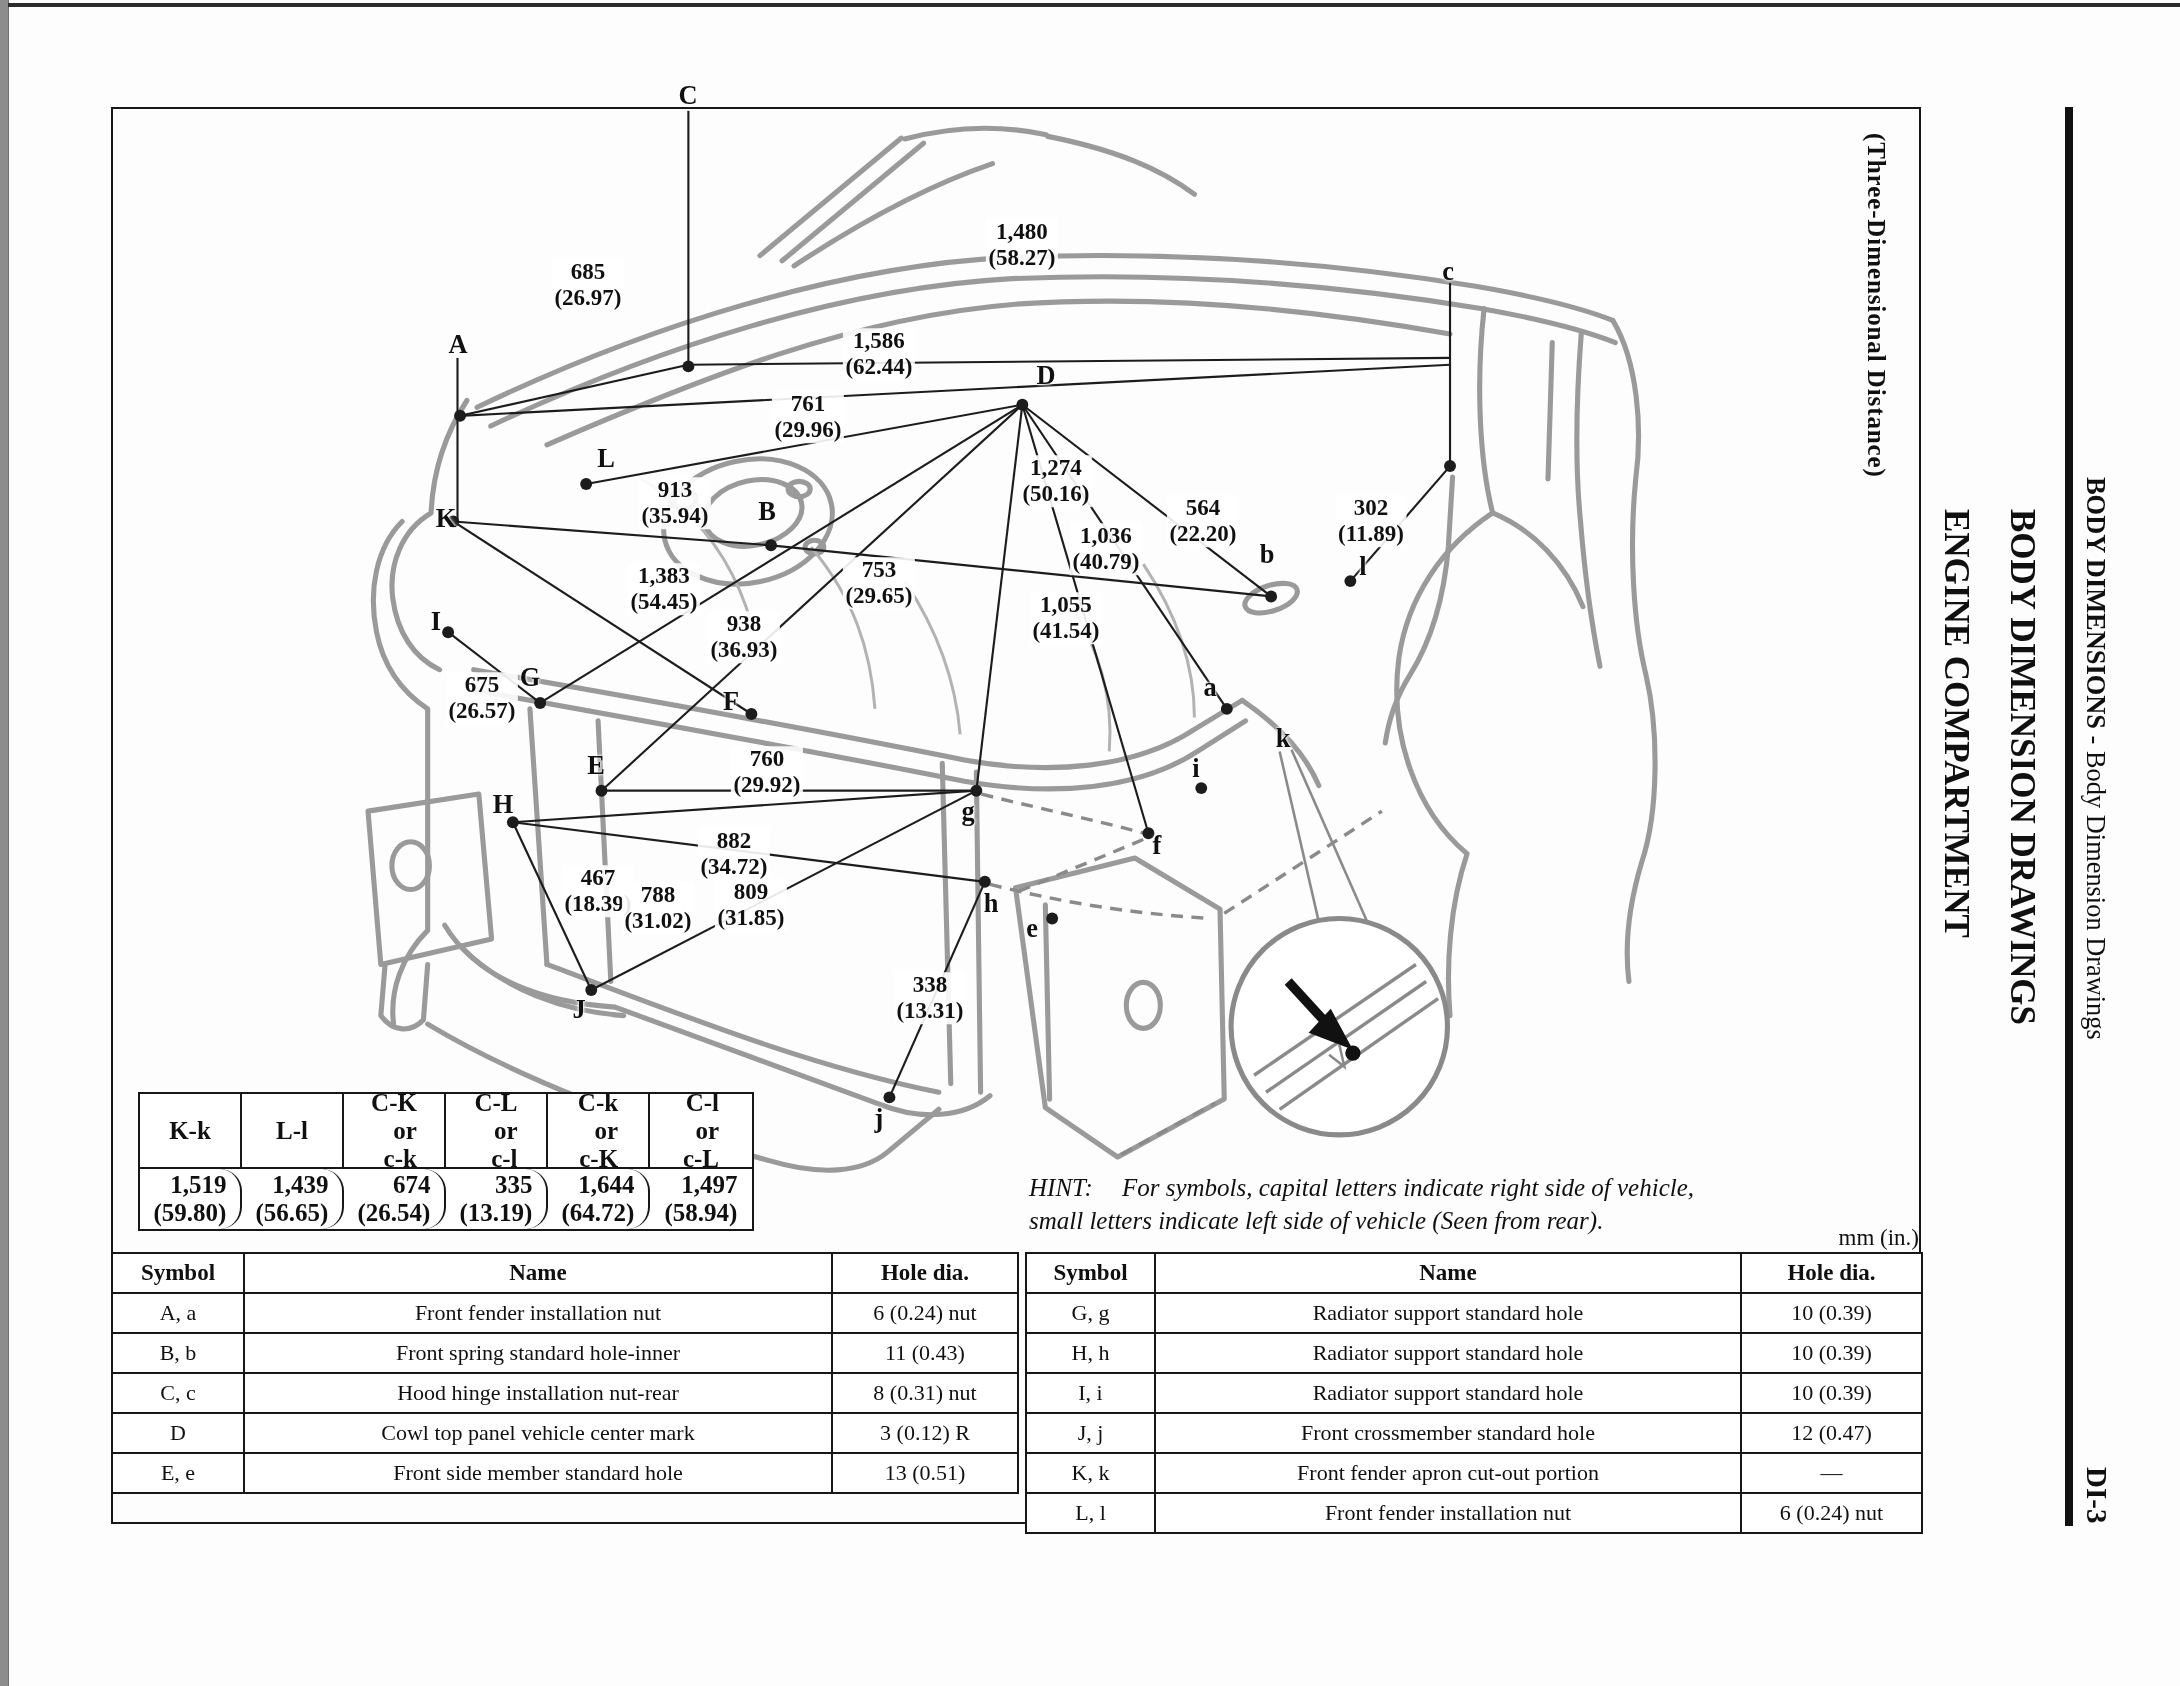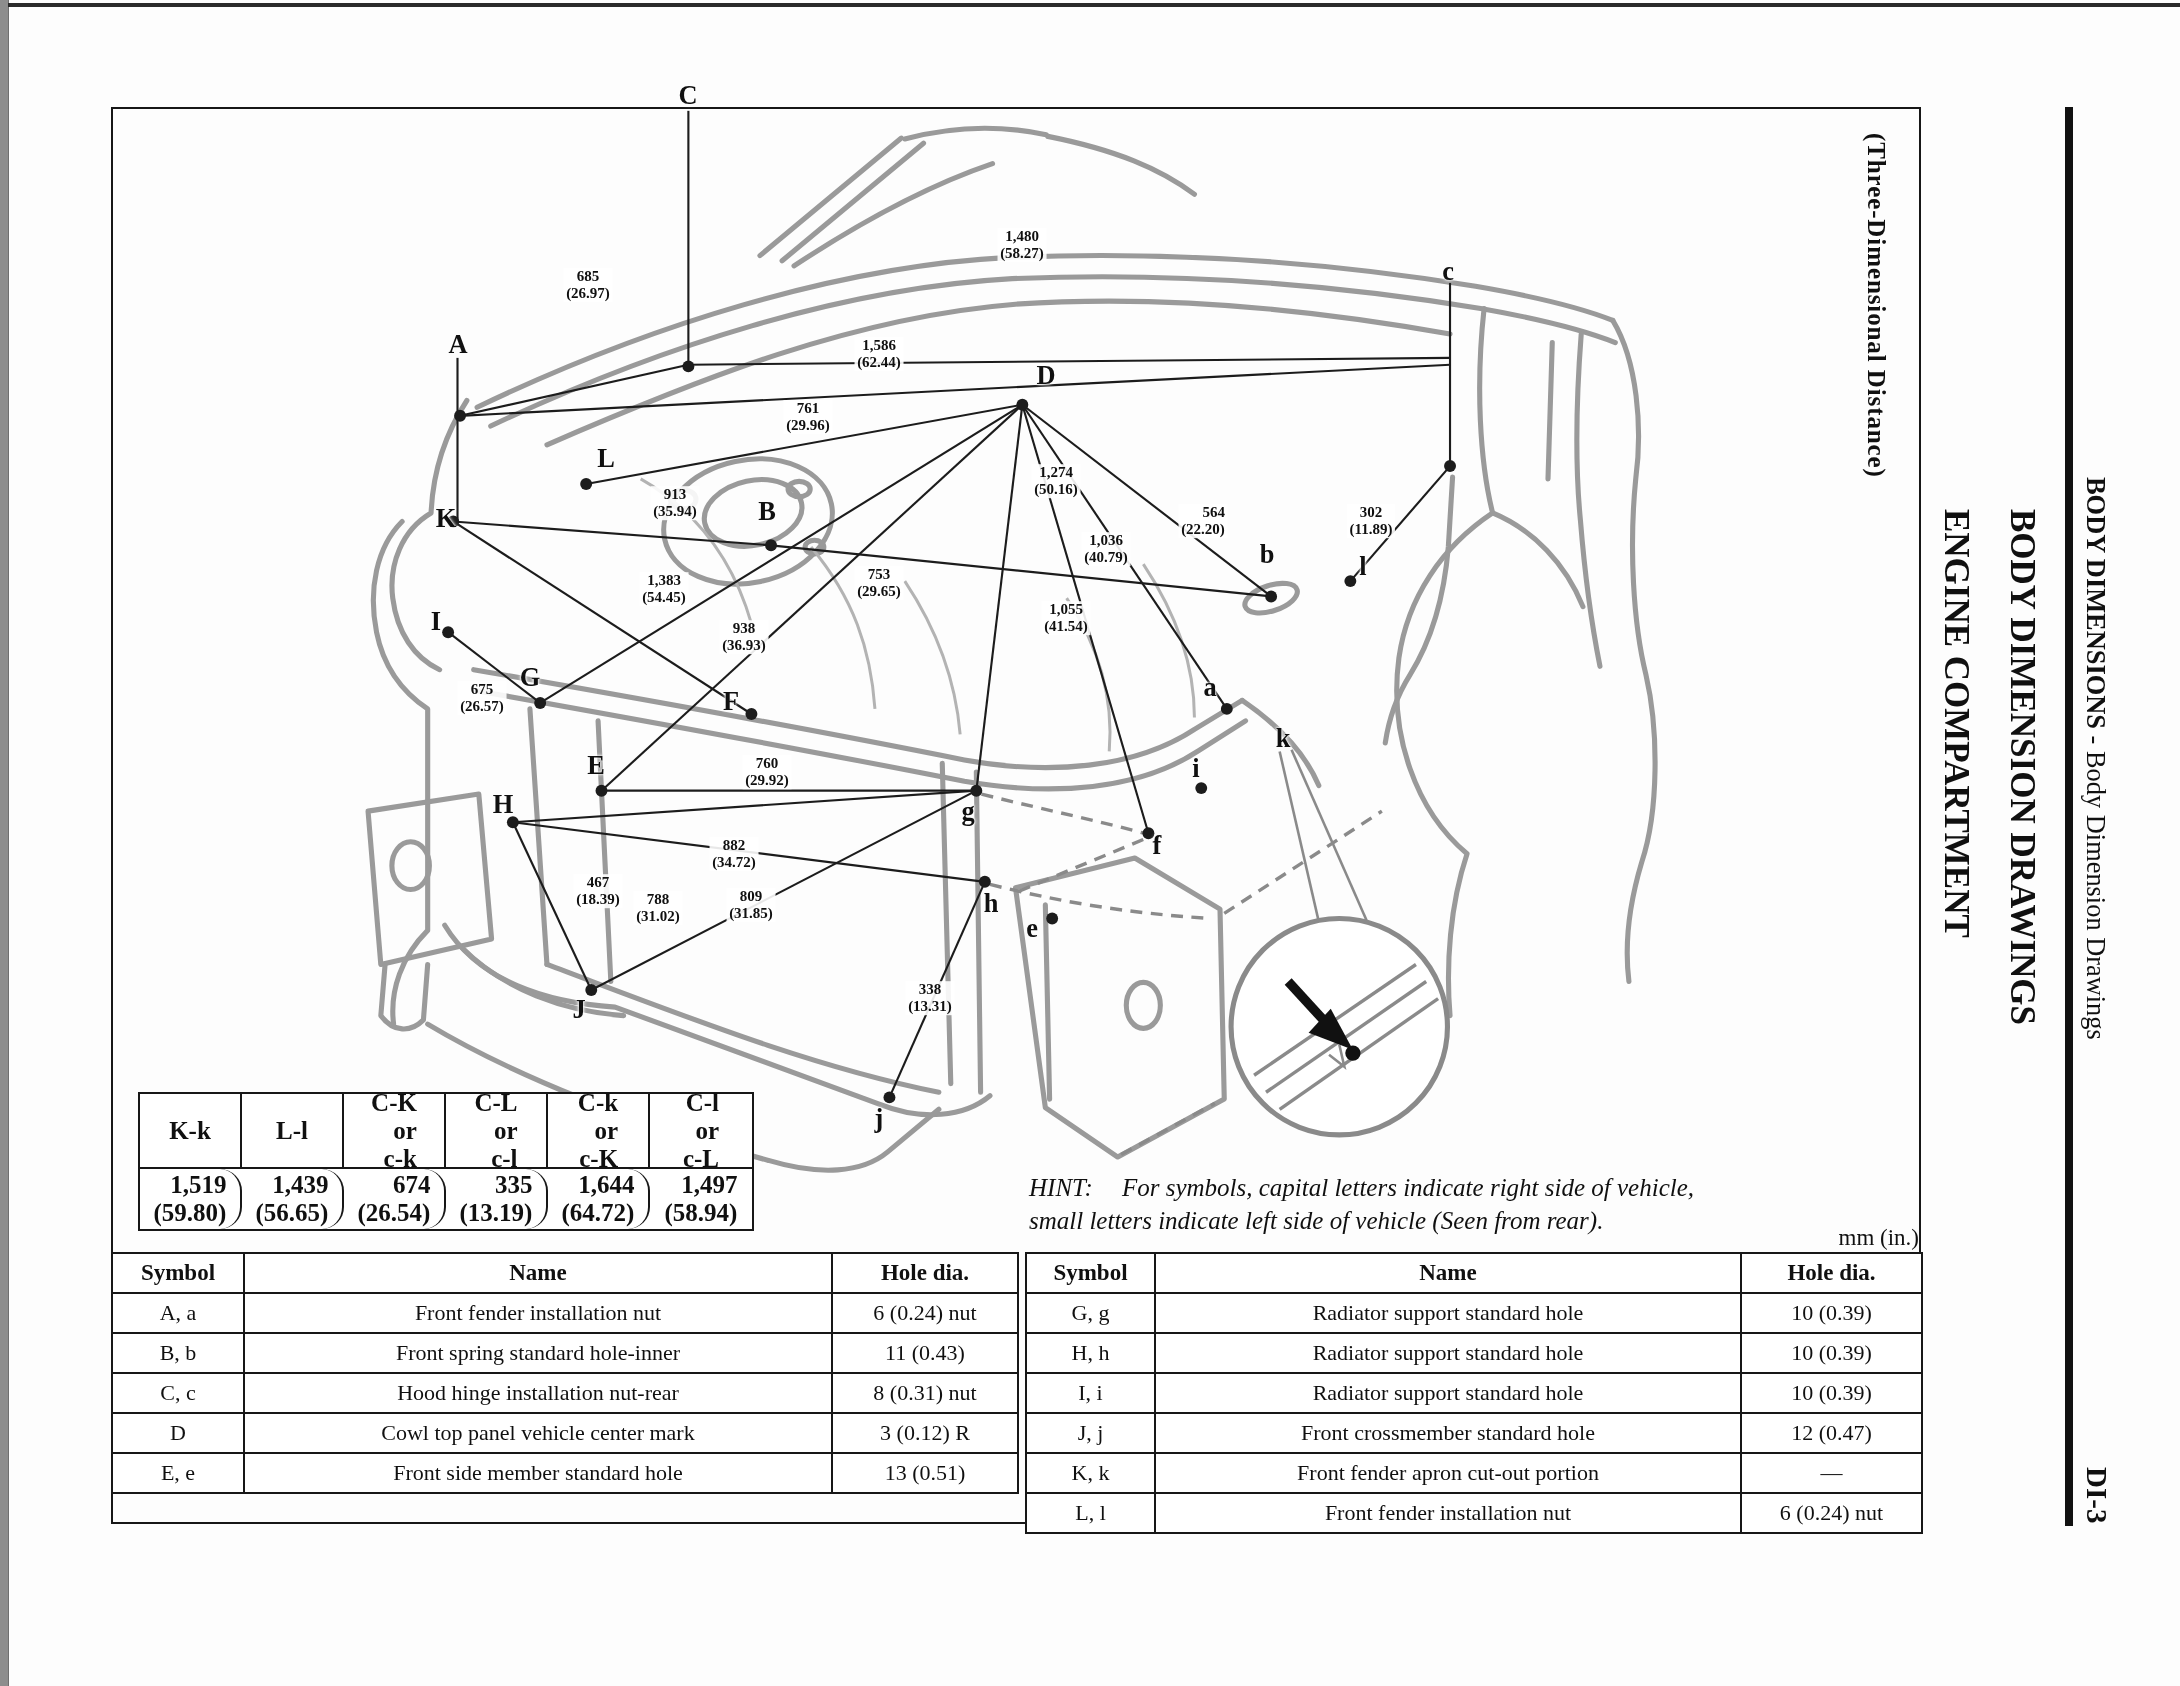--- a/index.html
+++ b/index.html
@@ -6,21 +6,21 @@
   .page{position:relative;width:2181px;height:1687px;background:#fdfdfd;overflow:hidden;
         font-family:"Liberation Serif","DejaVu Serif",serif;color:#101010;}
   .left-strip{position:absolute;left:0;top:0;width:7.7px;height:1687px;background:#8d8d8d;border-right:0.9px solid #6f6f6f;}
   .top-scanline{position:absolute;left:7.7px;top:2.6px;width:2173px;height:4.3px;background:#2b2b2b;}
   .content-box{position:absolute;left:111px;top:107px;width:1810px;height:1417px;
                border:2.6px solid #171717;box-sizing:border-box;}
   svg.diagram{position:absolute;left:0;top:0;width:2181px;height:1687px;pointer-events:none;}
   .labels{position:absolute;left:0;top:0;width:2181px;height:1687px;pointer-events:none;}
   .letter{position:absolute;transform:translate(-50%,-50%);font-weight:bold;font-size:26.4px;
           text-shadow:0 0 2.6px #fff,0 0 4.3px #fff,0 0 1.7px #fff;white-space:nowrap;}
-  .measure{position:absolute;transform:translate(-50%,-50%);font-weight:bold;font-size:15px;
+  .measure{position:absolute;transform:translate(-50%,-50%);font-weight:bold;font-size:23px;
            line-height:1.12;text-align:center;white-space:pre-line;background:rgba(255,255,255,.9);
            padding:0 2.6px;}
   
   .distance-table{position:absolute;left:138px;top:1092px;display:grid;
                   grid-template-columns:repeat(6,102px);grid-template-rows:75px 60px;
                   border:2.6px solid #171717;background:#fff;}
   .distance-table .cell{border-right:2.6px solid #171717;border-bottom:2.6px solid #171717;
         display:flex;align-items:center;justify-content:center;text-align:right;
         font-weight:bold;font-size:25px;line-height:1.12;white-space:pre-line;}
   .distance-table .cell.last-col{border-right:none;}
@@ -210,21 +210,21 @@
       <div class="measure" style="left: 1022px; top: 245px;">1,480
 (58.27)</div>
       <div class="measure" style="left: 879px; top: 354px;">1,586
 (62.44)</div>
       <div class="measure" style="left: 808px; top: 417px;">761
 (29.96)</div>
       <div class="measure" style="left: 675px; top: 503px;">913
 (35.94)</div>
       <div class="measure" style="left: 1056px; top: 481px;">1,274
 (50.16)</div>
-      <div class="measure" style="left: 1203px; top: 521px; text-align: right;">564
+      <div class="measure" style="left: 1203px; top: 521px;">564
 (22.20)</div>
       <div class="measure" style="left: 1371px; top: 521px;">302
 (11.89)</div>
       <div class="measure" style="left: 1106px; top: 549px;">1,036
 (40.79)</div>
       <div class="measure" style="left: 664px; top: 589px;">1,383
 (54.45)</div>
       <div class="measure" style="left: 879px; top: 583px;">753
 (29.65)</div>
       <div class="measure" style="left: 744px; top: 637px;">938

